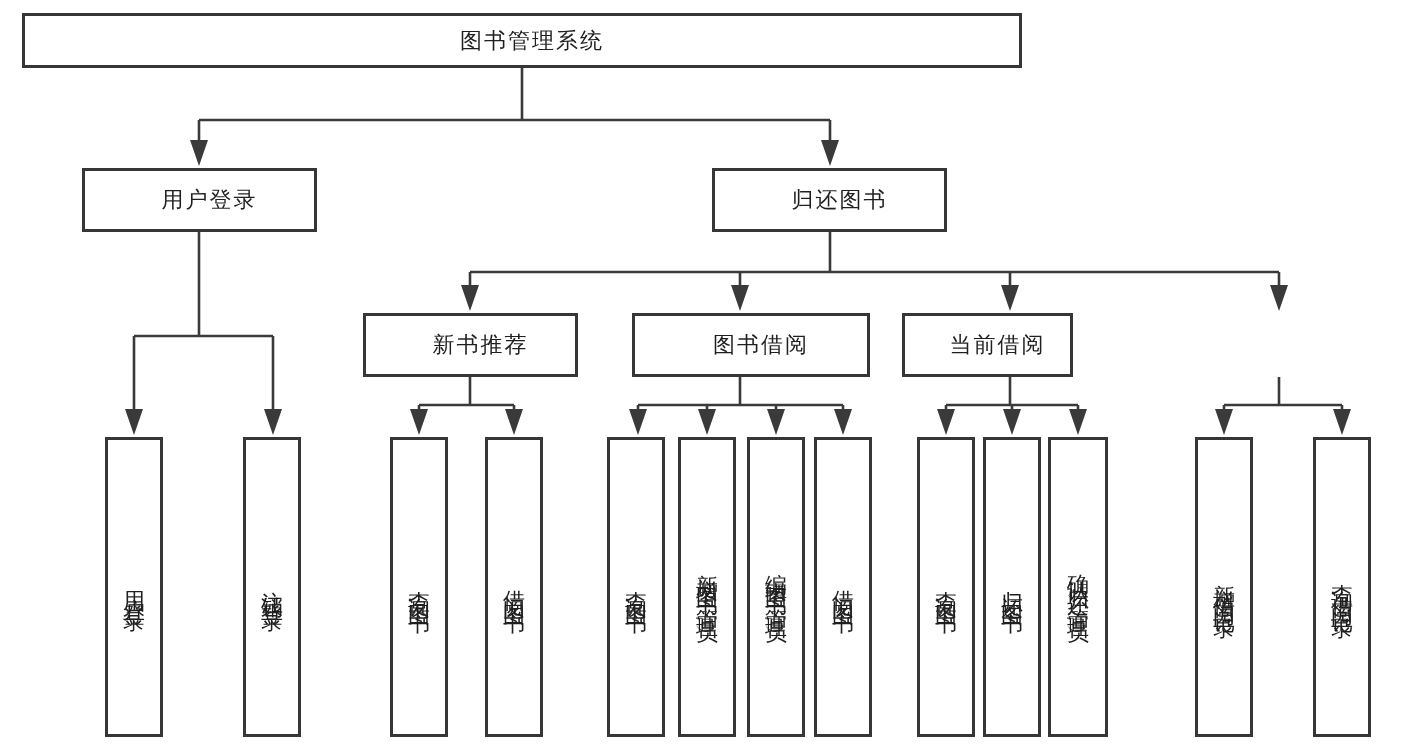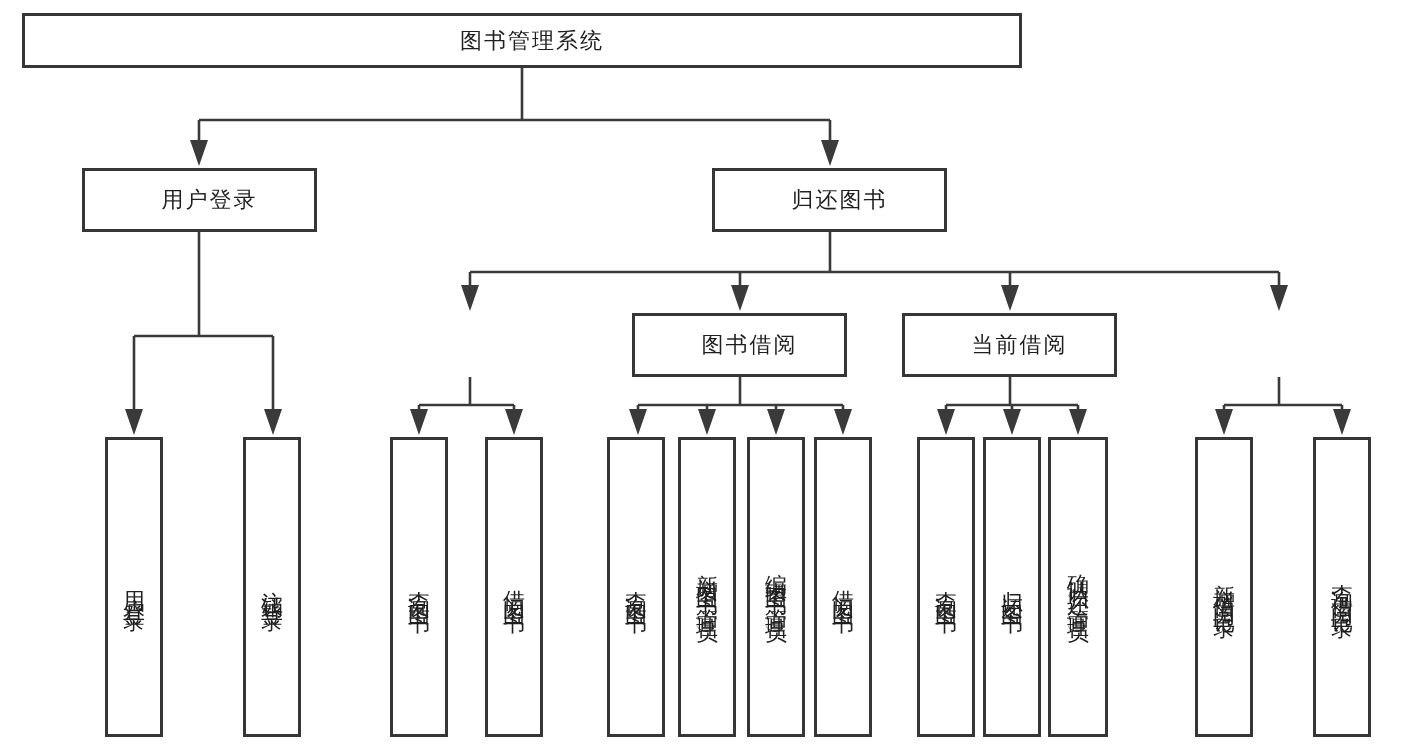--- a/index.html
+++ b/index.html
@@ -96,22 +96,23 @@
              M1069 409 L1087 409 L1078 435 Z
              M1215 409 L1233 409 L1224 435 Z
              M1333 409 L1351 409 L1342 435 Z"></path>
   </svg>
 
   <div class="node hbox" style="left:22px; top:13px; width:1000px; height:55px;">图书管理系统</div>
 
   <div class="node hbox" style="left:82px; top:168px; width:235px;">用户登录</div>
   <div class="node hbox" style="left:712px; top:168px; width:235px;">归还图书</div>
 
-  <div class="node hbox" style="left:632px; top:313px; width:215px;">图书借阅</div>
-  <div class="node hbox" style="left:902px; top:313px; width:215px;">当前借阅</div>
+  <div class="node hbox" style="left:363px; top:313px; width:215px;">新书推荐</div>
+  <div class="node hbox" style="left:632px; top:313px; width:238px;">图书借阅</div>
+  <div class="node hbox" style="left:902px; top:313px; width:171px;">当前借阅</div>
 
   <div class="node leaf" style="left:105px;">
     <span class="v-text">用户登录</span>
   </div>
   <div class="node leaf" style="left:243px;">
     <span class="v-text">注销登录</span>
   </div>
 
   <div class="node leaf" style="left:390px;">
     <span class="v-text">查询图书</span>

